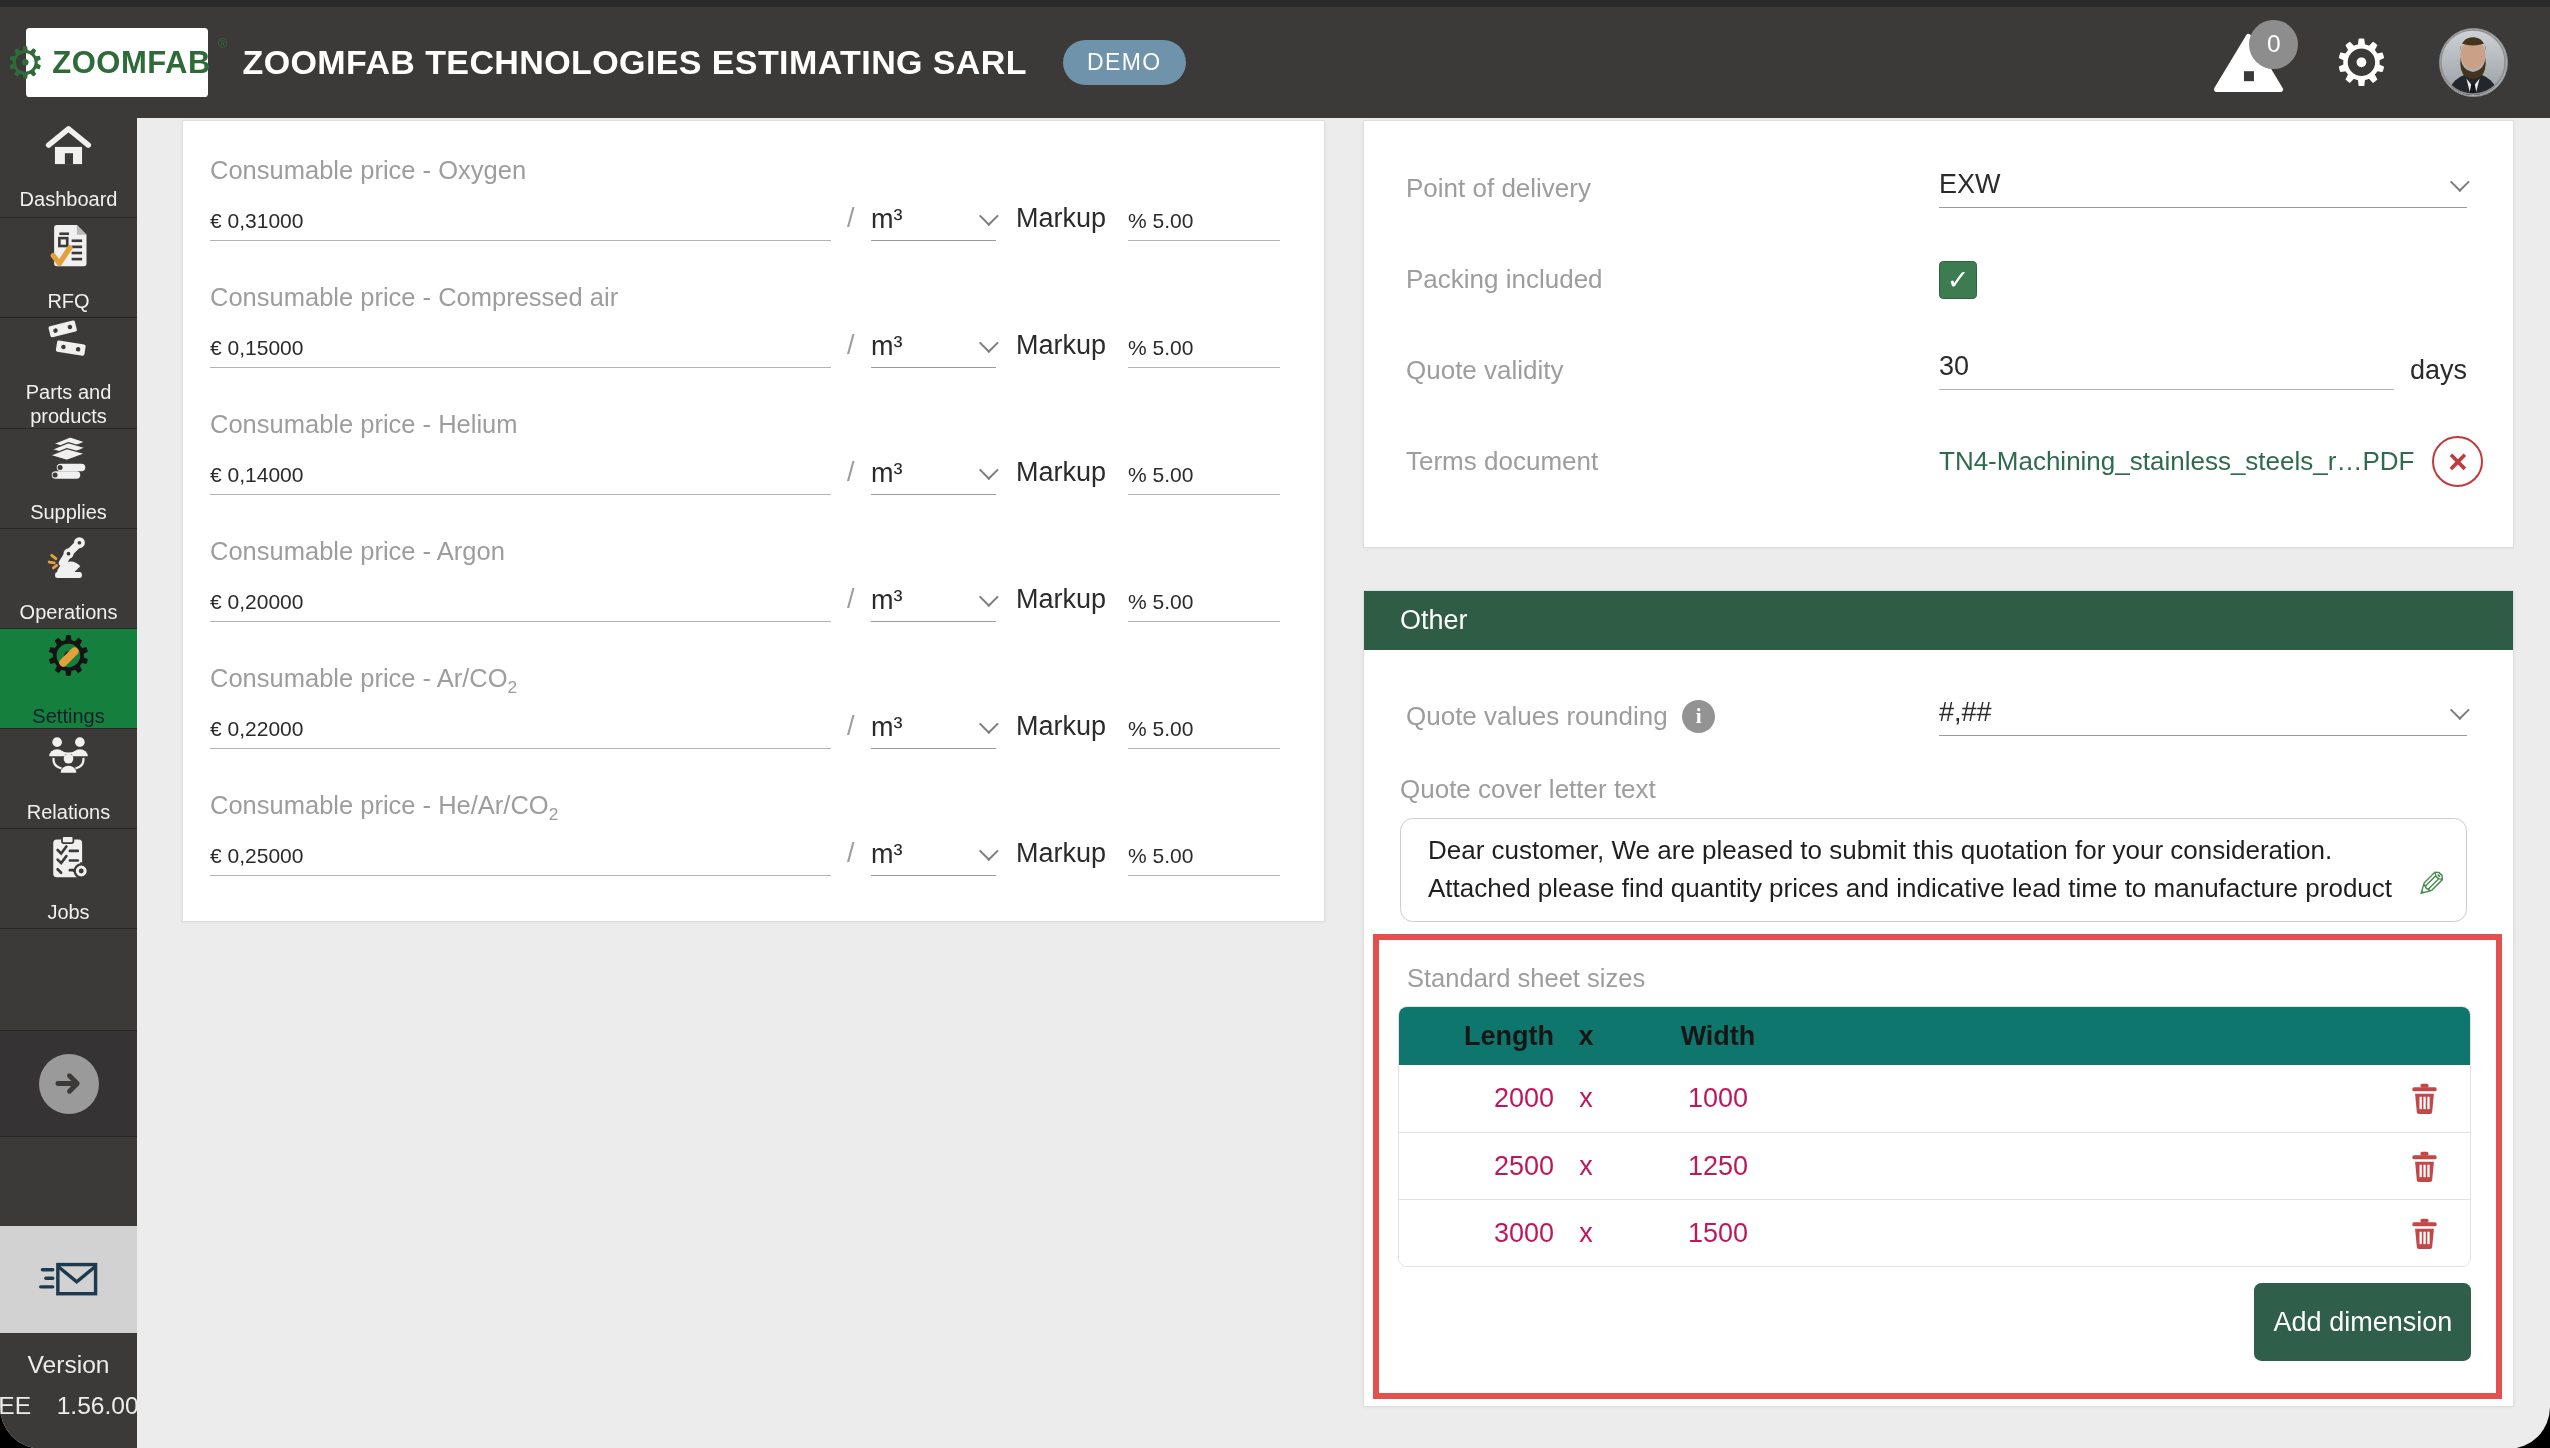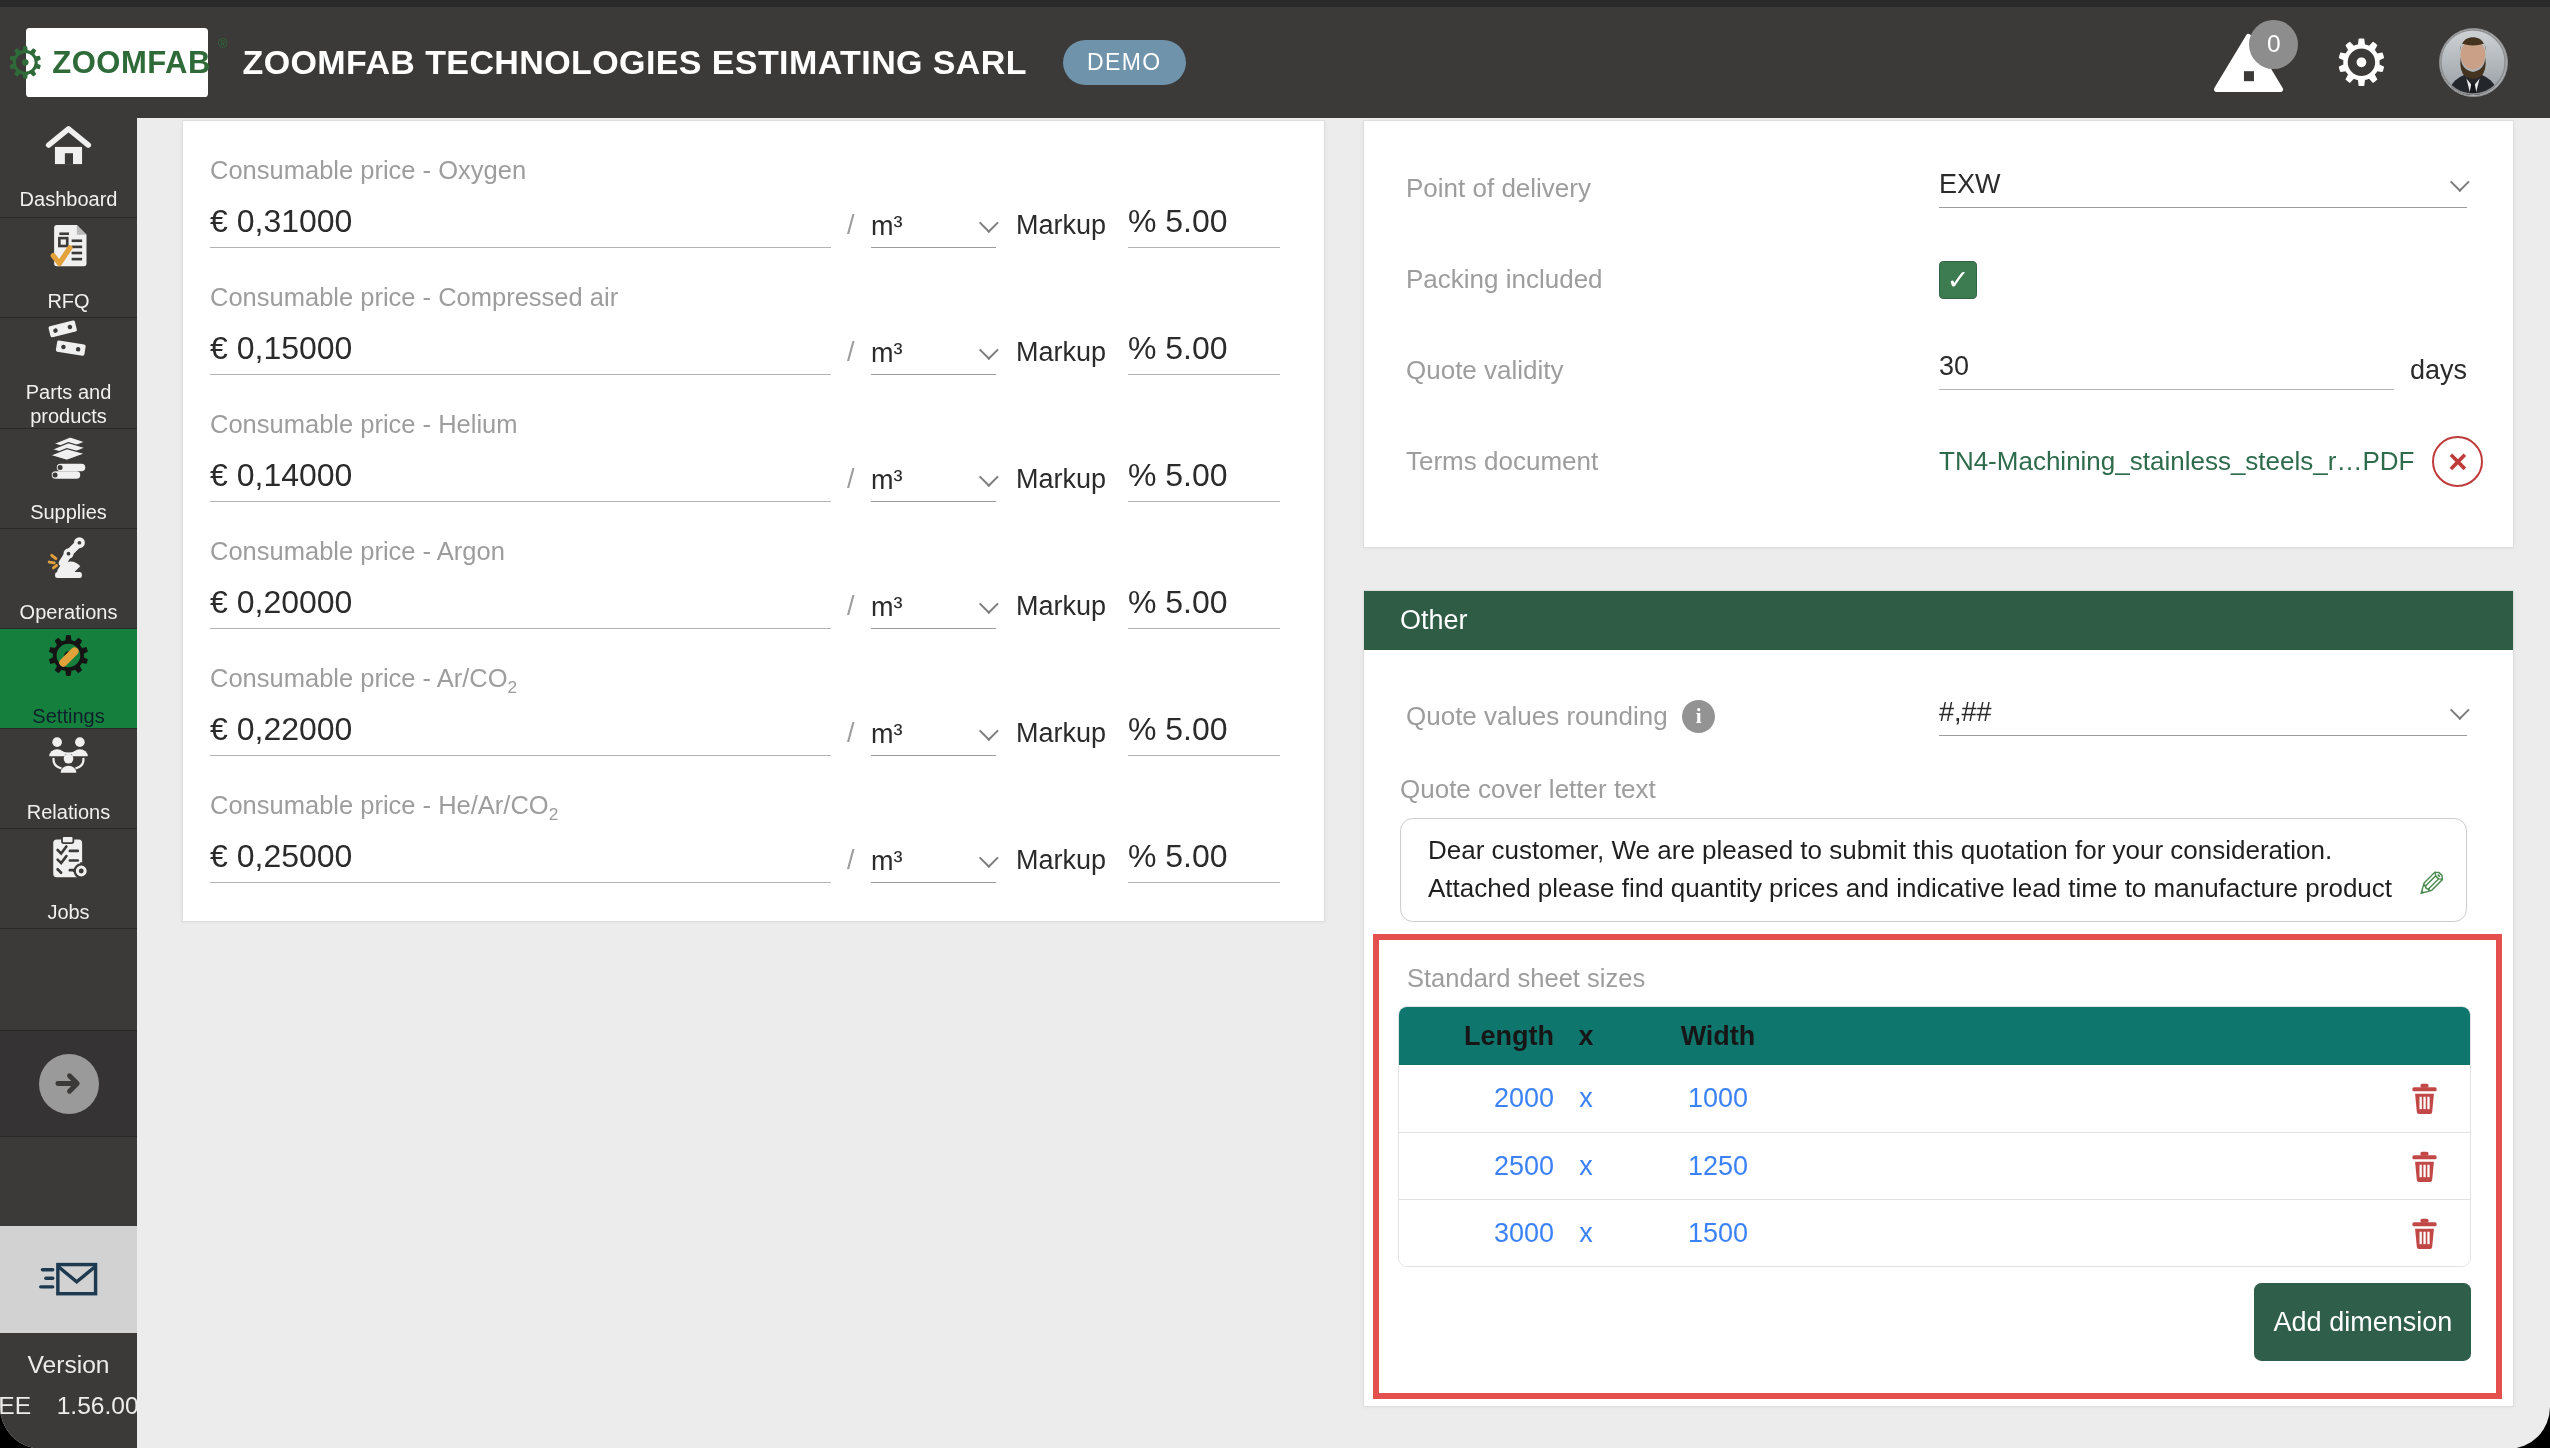--- a/index.html
+++ b/index.html
@@ -55,21 +55,21 @@
   .card { position:absolute; background:#fff; border:0.9px solid #dddddd; box-shadow:0 0.9px 3.6px rgba(0,0,0,.05); }
   .card-consumables { left:182px; top:120px; width:1143px; height:802px; padding:35px 44px 0 27px; }
   .card-quote { left:1363px; top:120px; width:1151px; height:428px; padding-top:22px; }
   .card-other { left:1363px; top:590px; width:1151px; height:817px; }
 
   
   .crow { height:127px; }
   .crow-label { font-size:25.5px; color:#9d9d9d; }
   .crow-label sub { font-size:17.3px; }
   .crow-fields { display:flex; align-items:flex-end; margin-top:12.7px; }
-  .input-line { border-bottom:1.8px solid #b3b3b3; font-size:32px; color:#2b2b2b; padding-bottom:7.3px; }
+  .input-line { border-bottom:1.8px solid #b3b3b3; font-size:21px; color:#2b2b2b; padding-bottom:7.3px; }
   .val-field { width:641px; }
   .slash-sep { font-size:27px; color:#9d9d9d; margin:0 16.4px 7.3px 16.4px; }
   .unit-select { width:129px; display:flex; justify-content:space-between; align-items:center;
                  border-bottom:1.8px solid #9b9b9b; padding-bottom:5.5px; font-size:27px; color:#2b2b2b; cursor:pointer; }
   .chev { width:13.7px; height:13.7px; border-right:2.7px solid #7d7d7d; border-bottom:2.7px solid #7d7d7d;
           transform:rotate(45deg); margin-bottom:5.5px; flex-shrink:0; }
   .mk-label { font-size:27px; color:#2b2b2b; margin:0 0 7.3px 20px; }
   .mk-field { width:157px; margin-left:22px; }
 
   
@@ -101,21 +101,21 @@
   .cover-line { display:block; white-space:nowrap; overflow:hidden; }
   .pencil-icon { position:absolute; right:20px; bottom:18px; color:#4b8a50; font-size:36px;
                  transform:scaleX(-1); cursor:pointer; line-height:1; }
 
   
   .sheet-section { margin:12.7px 11px 0 9px; border:6.4px solid #e4504e; height:465px; padding:24px 24.6px 0 19px; }
   .sheet-label { font-size:25.5px; color:#9d9d9d; padding-left:9px; }
   .sheet-table { margin-top:12.7px; border-radius:9px; overflow:hidden; border:0.9px solid #e2e2e2; }
   .sheet-head, .sheet-row { display:grid; grid-template-columns:155px 64px 200px 1fr 91px; align-items:center; }
   .sheet-head { background:#0f766e; height:58px; font-weight:700; font-size:27px; color:#161616; }
-  .sheet-row { height:67px; background:#fff; border-top:1.8px solid #e2e2e2; font-size:27px; color:#3b82f6; }
+  .sheet-row { height:67px; background:#fff; border-top:1.8px solid #e2e2e2; font-size:27px; color:#be185d; }
   .col-length { text-align:right; }
   .col-x { text-align:center; }
   .col-width { text-align:center; }
   .col-action { display:flex; justify-content:center; }
   .trash-btn { background:none; border:none; cursor:pointer; padding:3.6px; line-height:0; }
   .add-row { display:flex; justify-content:flex-end; margin-top:16.4px; }
   .add-btn { width:217px; height:78px; background:#2f5f4a; color:#fff; font-size:27px;
              border:none; border-radius:7.3px; cursor:pointer; }
 </style>
 </head>

